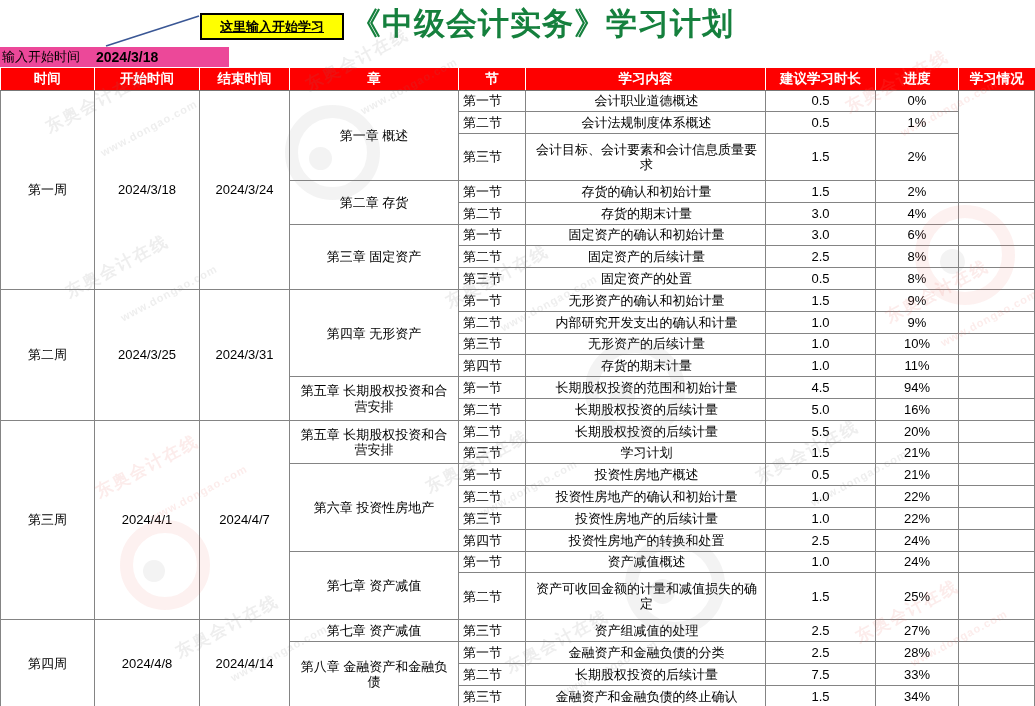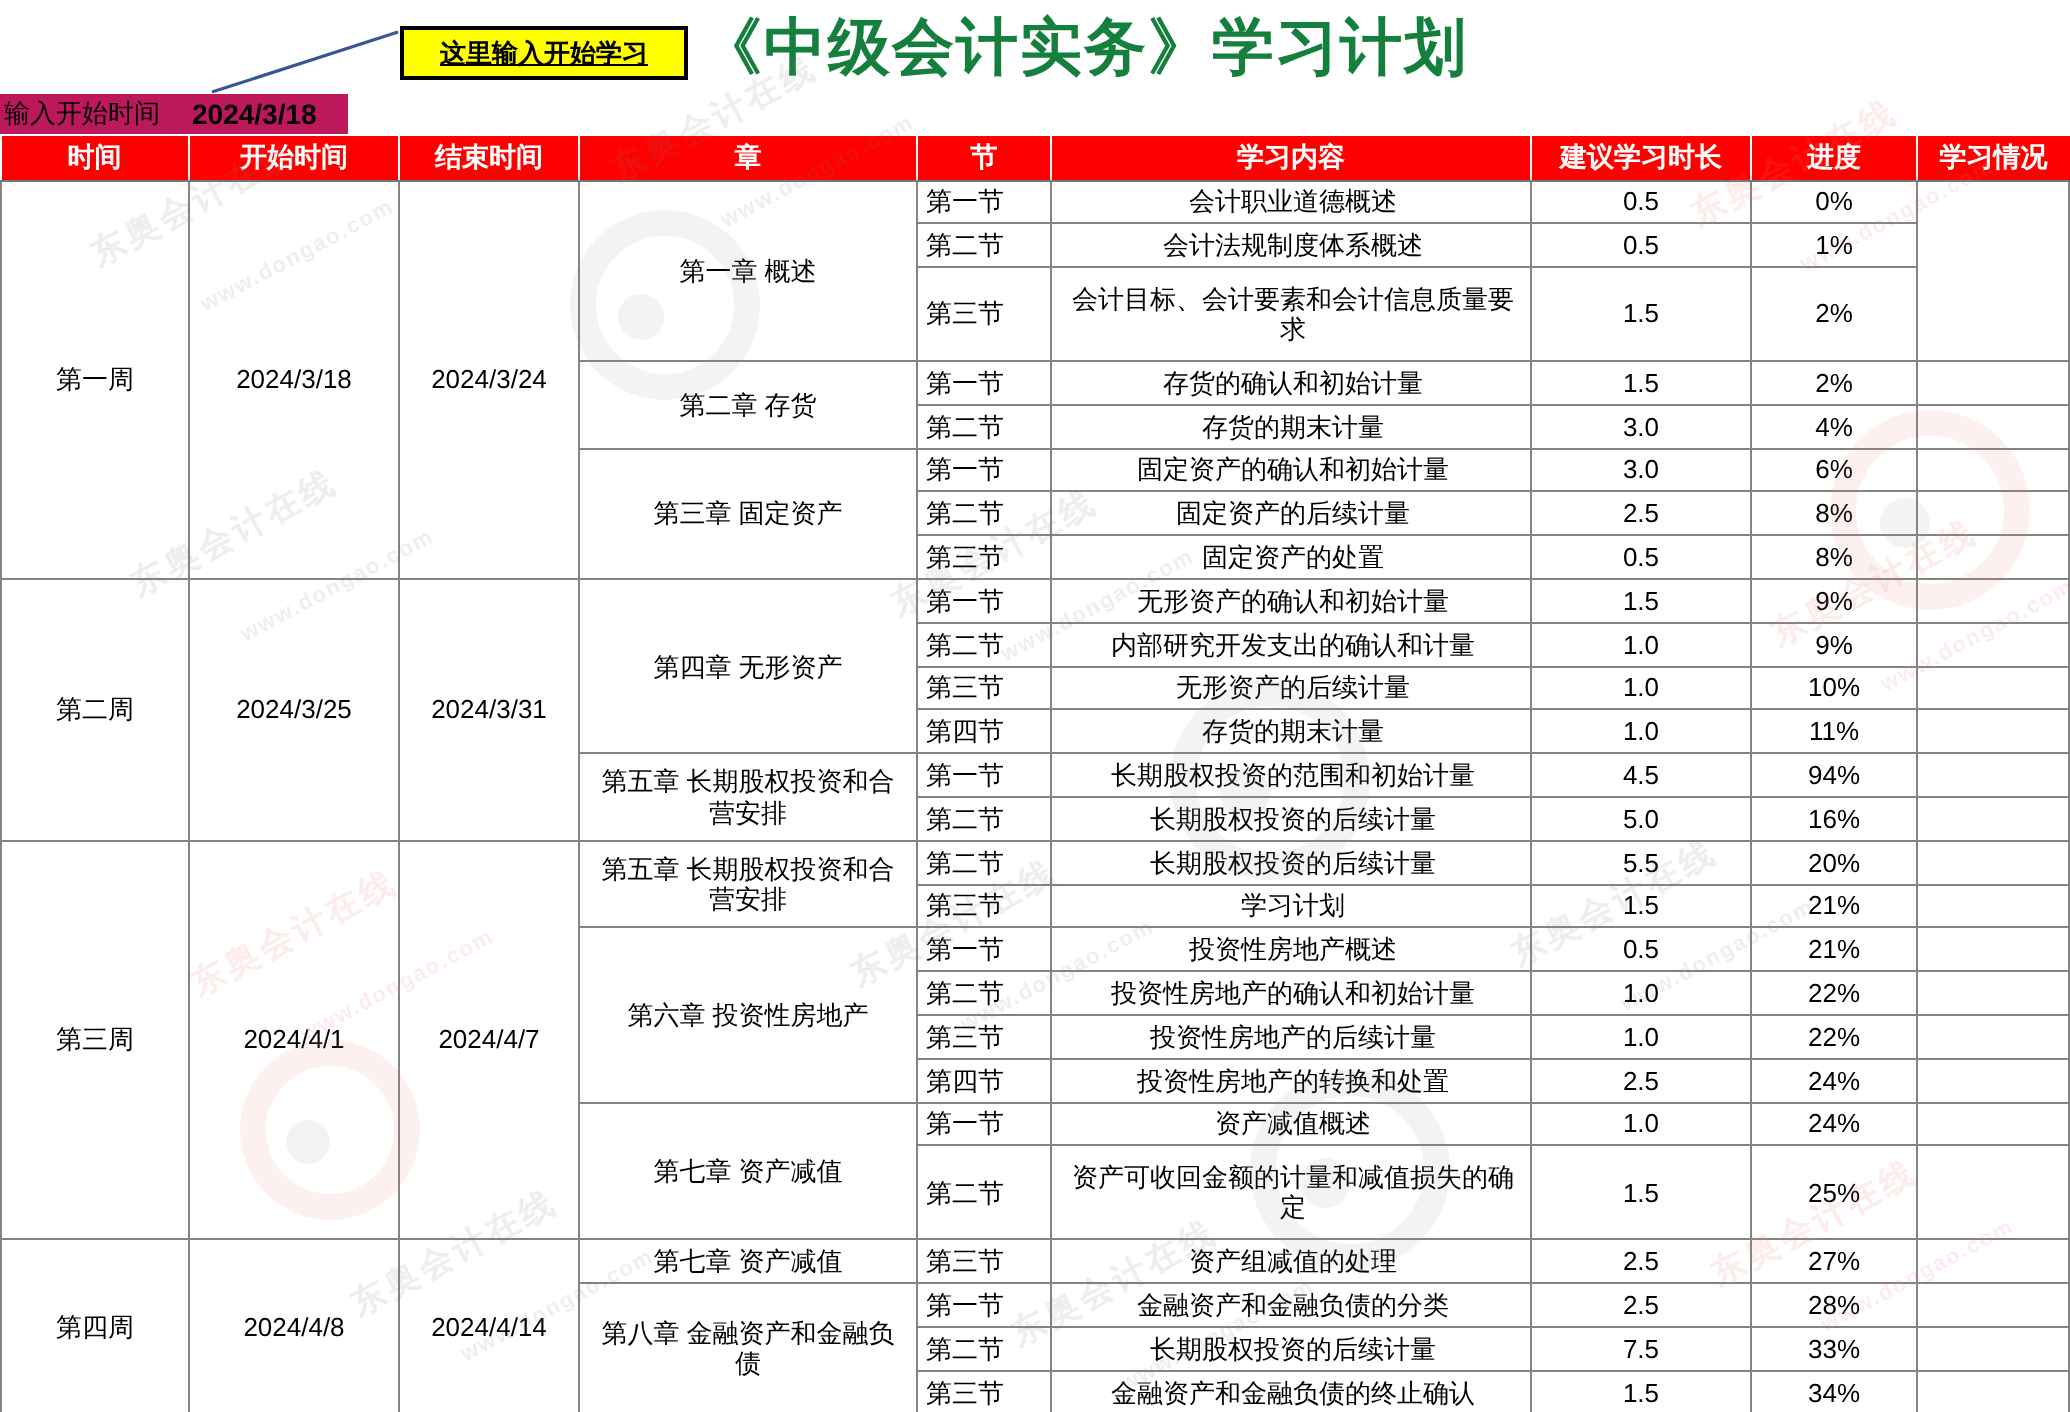--- a/index.html
+++ b/index.html
@@ -7,22 +7,22 @@
   body {
     position: relative;
     background: #ffffff;
     font-family: "Liberation Sans", "DejaVu Sans", sans-serif;
     overflow: hidden;
     color: #000;
   }
 
   
   .input-strip {
-    position: absolute; left: 0; top: 47px; width: 174px; height: 20px;
-    background: #be185d; display: flex; align-items: center; z-index: 3;
+    position: absolute; left: 0; top: 47px; width: 229px; height: 20px;
+    background: #ec4899; display: flex; align-items: center; z-index: 3;
   }
   .input-label { font-size: 13px; padding-left: 2px; white-space: nowrap; }
   .input-value { font-size: 14px; font-weight: bold; margin-left: 16px; white-space: nowrap; }
 
   .callout {
     position: absolute; left: 200px; top: 13px; width: 144px; height: 27px;
     background: #FFFF00; border: 2px solid #000;
     display: flex; align-items: center; justify-content: center;
     font-size: 13px; font-weight: bold; z-index: 4; white-space: nowrap; text-decoration: underline;
   }

